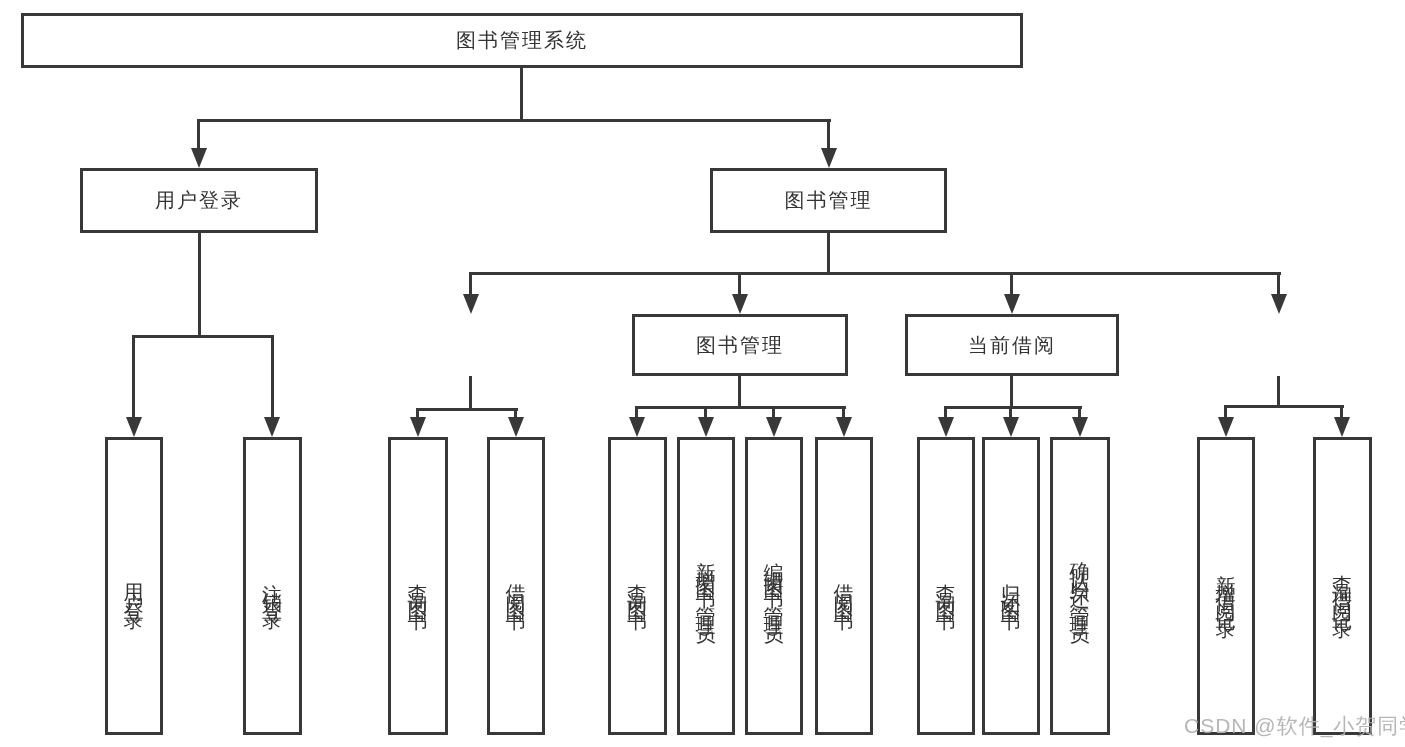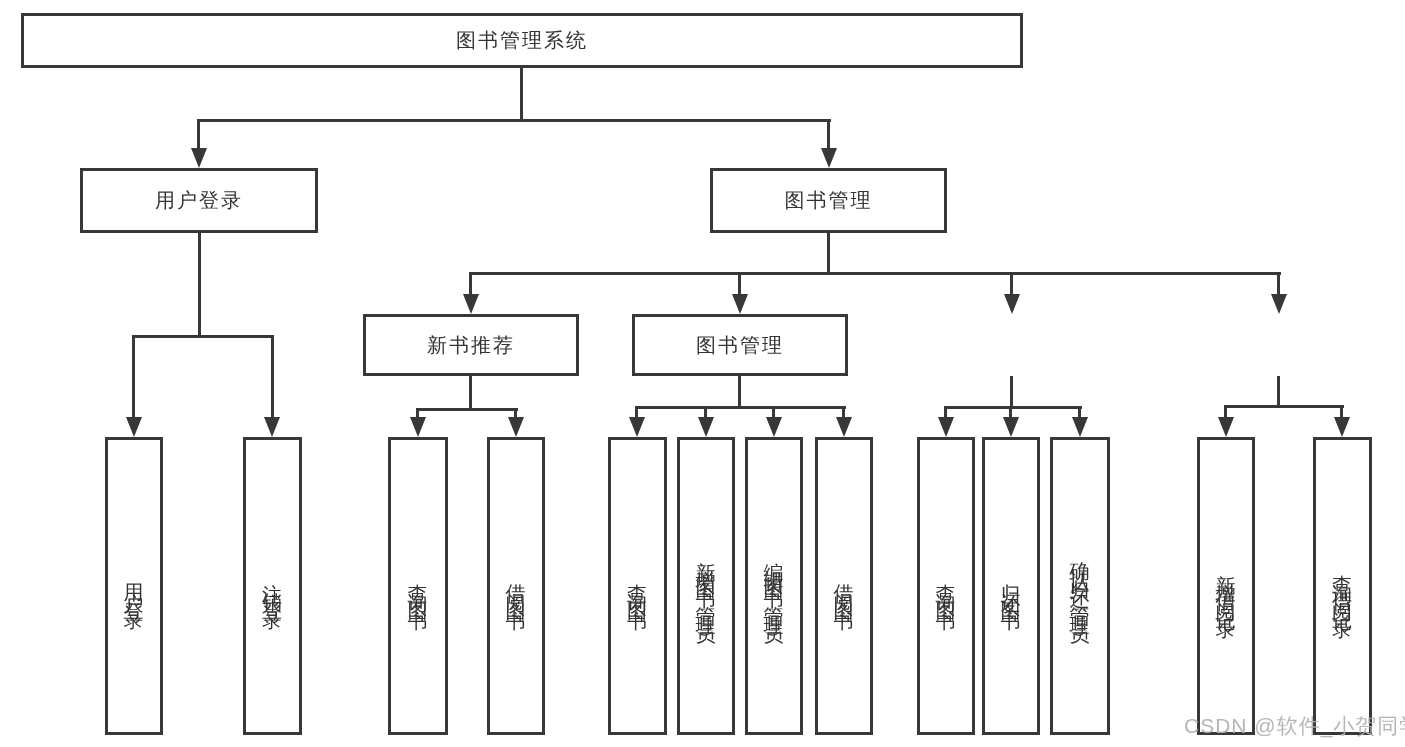--- a/index.html
+++ b/index.html
@@ -62,25 +62,25 @@
   <div class="hl" style="left:469px;top:272px;width:812px;"></div>
   <div class="vl" style="left:469px;top:272px;height:26px;"></div>
   <div class="arrow" style="left:463px;top:294px;"></div>
   <div class="vl" style="left:738px;top:272px;height:26px;"></div>
   <div class="arrow" style="left:732px;top:294px;"></div>
   <div class="vl" style="left:1010px;top:272px;height:26px;"></div>
   <div class="arrow" style="left:1004px;top:294px;"></div>
   <div class="vl" style="left:1277px;top:272px;height:26px;"></div>
   <div class="arrow" style="left:1271px;top:294px;"></div>
 
-  <div class="node" style="left:363px;top:314px;width:216px;height:62px;">
-    <span class="lbl">新书推荐</span>
-  </div>
   <div class="node" style="left:632px;top:314px;width:216px;height:62px;">
     <span class="lbl">图书管理</span>
+  </div>
+  <div class="node" style="left:905px;top:314px;width:214px;height:62px;">
+    <span class="lbl">当前借阅</span>
   </div>
 
   <div class="vl" style="left:469px;top:376px;height:35px;"></div>
   <div class="hl" style="left:416px;top:408px;width:102px;"></div>
   <div class="vl" style="left:416px;top:408px;height:13px;"></div>
   <div class="arrow" style="left:410px;top:417px;"></div>
   <div class="vl" style="left:514px;top:408px;height:13px;"></div>
   <div class="arrow" style="left:508px;top:417px;"></div>
 
   <div class="vl" style="left:738px;top:376px;height:33px;"></div>

